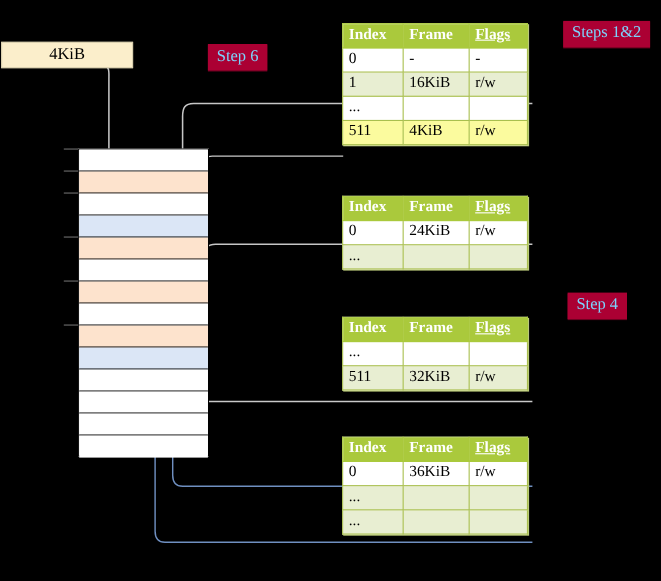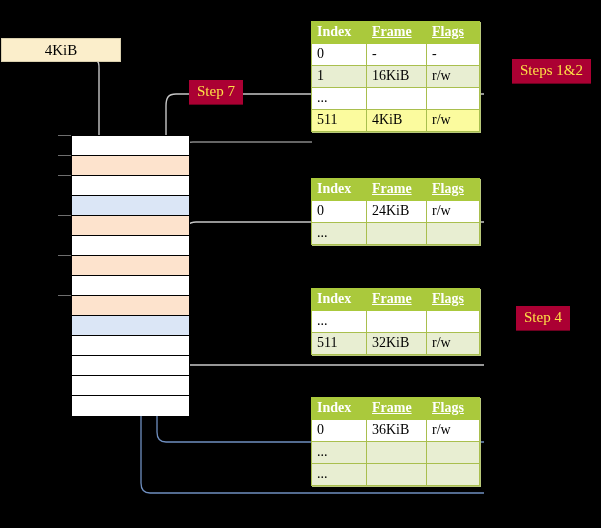--- a/index.html
+++ b/index.html
@@ -10,28 +10,27 @@
   }
   #stage{position:absolute;left:0;top:0;width:601px;height:528px;}
 
   
   #wires{position:absolute;left:0;top:0;width:601px;height:528px;pointer-events:none;}
 
   
   .badge{
     position:absolute;
     background:#ab0033;
-    color:#fde047;
+    color:#7dd3fc;
     font-family:"Liberation Serif", serif;
     font-size:15px;
     line-height:1;
     padding:4px 8px 5px 8px;
     white-space:nowrap;
     box-shadow:0 1px 0 #6d0020;
-    margin-top:40px;
   }
 
   
   #kibbox{
     position:absolute;left:1px;top:38px;width:118px;height:22px;
     background:#fbeecb;
     border:1px solid #d9cfae;
     display:flex;align-items:center;justify-content:center;
     font-size:15px;
   }
@@ -78,21 +77,21 @@
     background:#aac93c;
     color:#ffffff;
     font-weight:bold;
     border:1px solid #aac93c;
     font-size:14px;
   }
   .ptable td.c-index{width:55px;}
   .ptable td.c-frame{width:60px;}
   .ptable td.c-flags{width:53px;}
   .ptable th.c-index{width:55px;}
-  .ptable th.c-frame{width:60px;text-decoration:underline;}
+  .ptable th.c-frame{width:60px;}
   .ptable th.c-flags{width:53px;text-decoration:underline;}
   .ptable tr.alt td{background:#e8eed2;}
   .ptable tr td.hl{background:#fbfb9e;}
 
   #t1{left:311px;top:21px;}
   #t2{left:311px;top:178px;}
   #t3{left:311px;top:288px;}
   #t4{left:311px;top:397px;}
 </style>
 </head>
@@ -141,21 +140,21 @@
     <g>
       <path d="M484,493 L150,493 C143,493 141,489 141,483 L141,210" fill="none" stroke="#6f8fc0" stroke-width="1.3" marker-end="url(#arrBlue)"></path>
     </g>
   </svg>
 
   <div id="kibbox">
     <span>4KiB</span>
   </div>
 
   <div class="badge" style="left:189px;top:40px;">
-    <span>Step 7</span>
+    <span>Step 6</span>
   </div>
   <div class="badge" style="left:512px;top:19px;">
     <span>Steps 1&amp;2</span>
   </div>
   <div class="badge" style="left:516px;top:266px;">
     <span>Step 4</span>
   </div>
 
   <div class="tick" style="top:135px;"></div>
   <div class="tick" style="top:155px;"></div>

